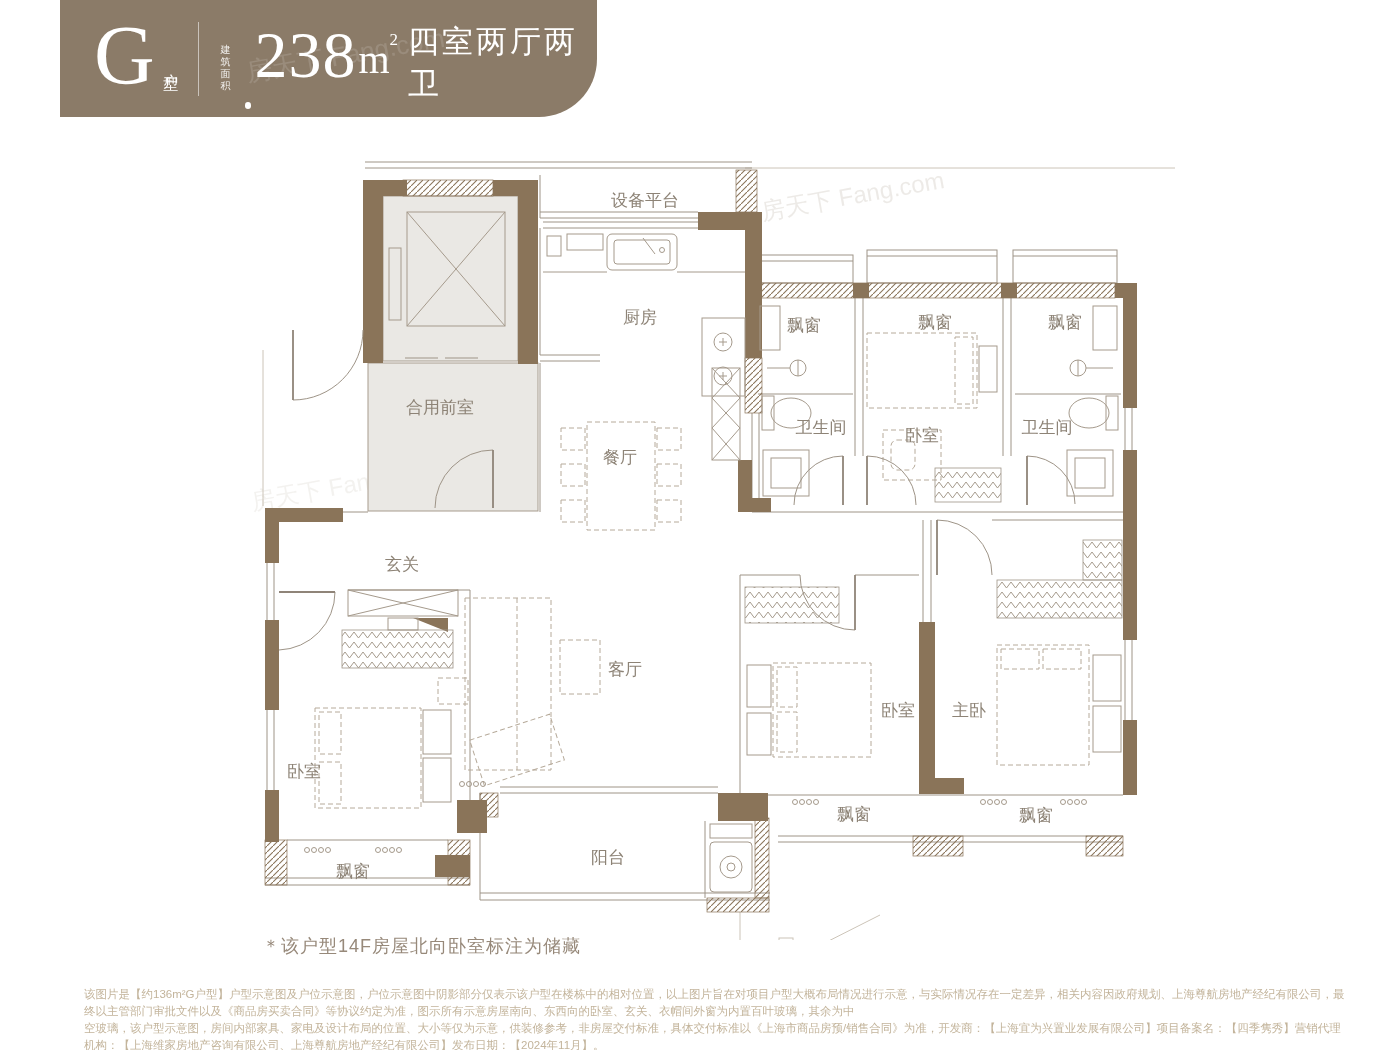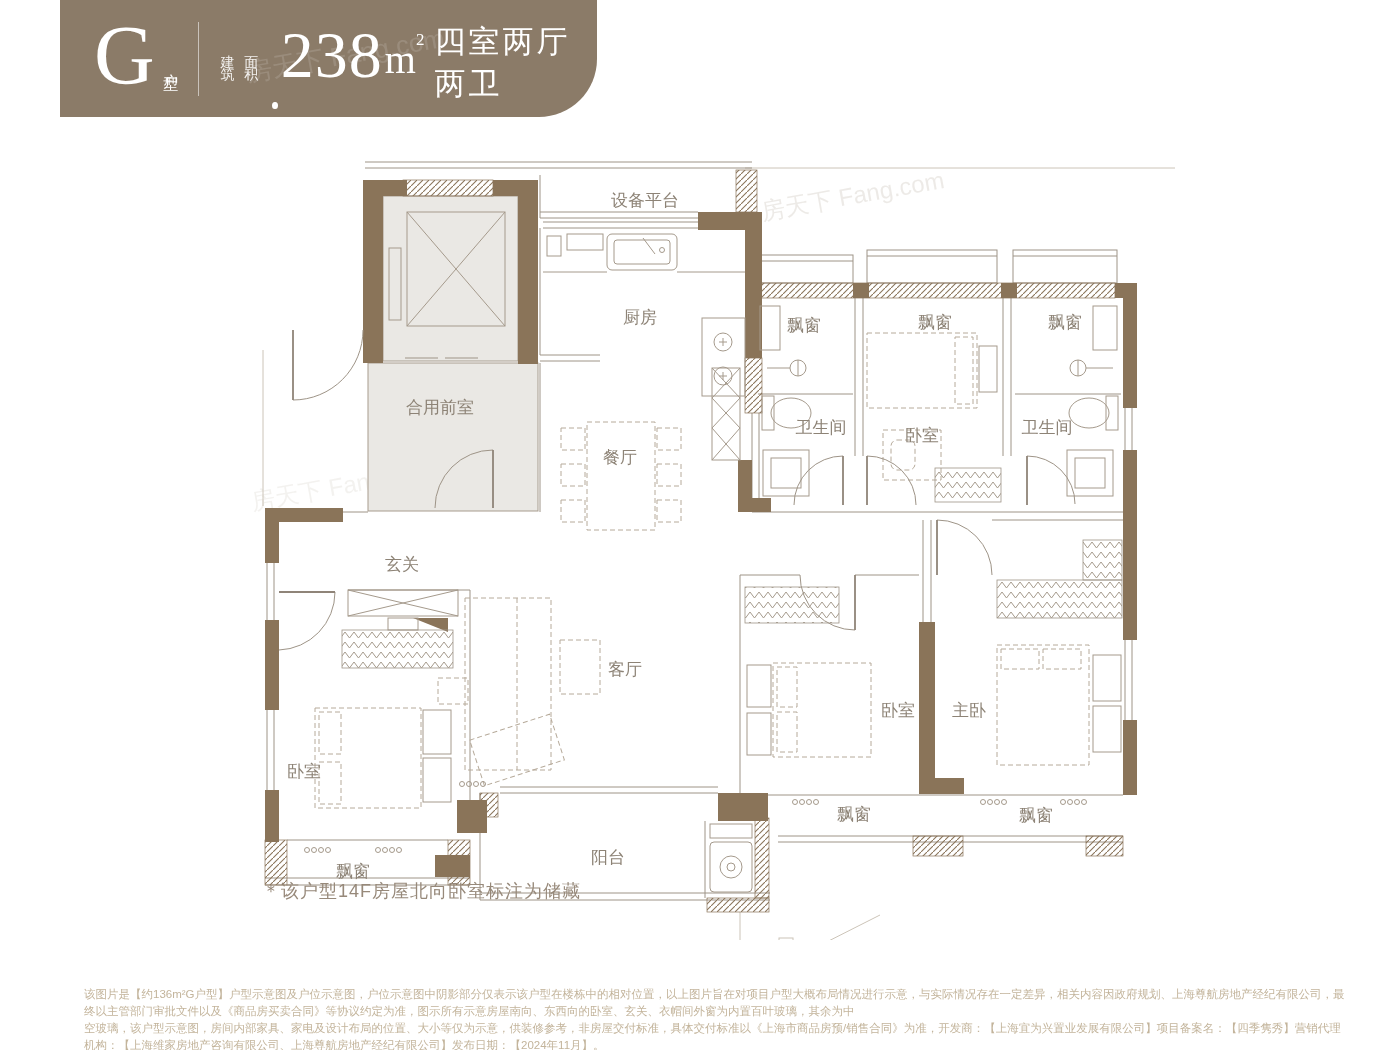--- a/index.html
+++ b/index.html
@@ -5,42 +5,42 @@
   html,body{margin:0;padding:0;background:#fff;}
   .page{position:relative;width:1400px;height:1050px;background:#ffffff;overflow:hidden;
         font-family:"Liberation Sans",sans-serif;}
   
   .badge{position:absolute;left:60px;top:0;width:537px;height:117px;background:#8b7b68;
          border-radius:0 0 58px 0;display:flex;align-items:center;padding-left:34px;
          box-sizing:border-box;color:#fff;}
   .badge .g{font-family:"Liberation Serif",serif;font-size:84px;line-height:1;margin-top:-6px;}
   .badge .g-sub{writing-mode:vertical-lr;font-size:15px;letter-spacing:3px;margin:10px 0 0 6px;}
   .badge .divider{width:1px;height:74px;background:rgba(255,255,255,.55);margin:0 22px 0 18px;}
-  .badge .area-label{display:flex;flex-direction:row;font-size:14px;line-height:12px;
+  .badge .area-label{display:flex;flex-direction:column;font-size:10px;line-height:12px;
          opacity:.9;margin-top:18px;letter-spacing:1px;}
   .badge .dot{width:7px;height:7px;border-radius:50%;background:#fff;align-self:flex-end;
          margin:0 3px 8px 4px;}
   .badge .num{font-family:"Liberation Serif",serif;font-size:66px;line-height:1;letter-spacing:1px;margin-top:-8px;}
   .badge .unit{font-family:"Liberation Serif",serif;font-size:40px;margin:14px 0 18px 2px;}
   .badge .unit sup{font-size:17px;vertical-align:28px;}
   .badge .layout-text{font-size:31px;letter-spacing:3px;margin:8px 0 0 10px;font-weight:500;}
   
   .plan{position:absolute;left:255px;top:150px;width:920px;height:790px;}
   .w{fill:#8a7459;stroke:none;}
   .h{fill:url(#hatch);stroke:#8a7459;stroke-width:.7;}
   .chev{fill:url(#chev);stroke:#9e9487;stroke-width:.8;}
   .gray{fill:#eae8e4;stroke:#a79c8e;stroke-width:1;}
   .ln{stroke:#9e9487;stroke-width:1;fill:none;}
   .ln2{stroke:#8f8478;stroke-width:1.8;fill:none;}
   .fur{stroke:#a59a8c;stroke-width:1;fill:none;}
   .dash{stroke:#b6aa9a;stroke-width:1;fill:none;stroke-dasharray:5 3;}
   .ghost{stroke:#ccc4b8;stroke-width:1;fill:none;}
   text.lbl{font:17px "Liberation Sans",sans-serif;fill:#8d8376;text-anchor:middle;}
   
-  .footnote{position:absolute;left:262px;top:879px;font-size:18px;color:#97897a;letter-spacing:1px;}
+  .footnote{position:absolute;left:262px;top:934px;font-size:18px;color:#97897a;letter-spacing:1px;}
   .disclaimer{position:absolute;left:84px;top:986px;width:1262px;font-size:11.5px;
         line-height:17px;color:#c3b49b;}
   .watermark{position:absolute;color:#b9b0a2;opacity:.25;font-size:24px;transform:rotate(-10deg);
         pointer-events:none;white-space:nowrap;}
   .wm-badge{left:185px;top:38px;color:#fff;opacity:.13;font-size:26px;}
   .wm-1{left:760px;top:180px;}
   .wm-2{left:250px;top:470px;opacity:.16;}
 </style>
 </head>
 <body>

